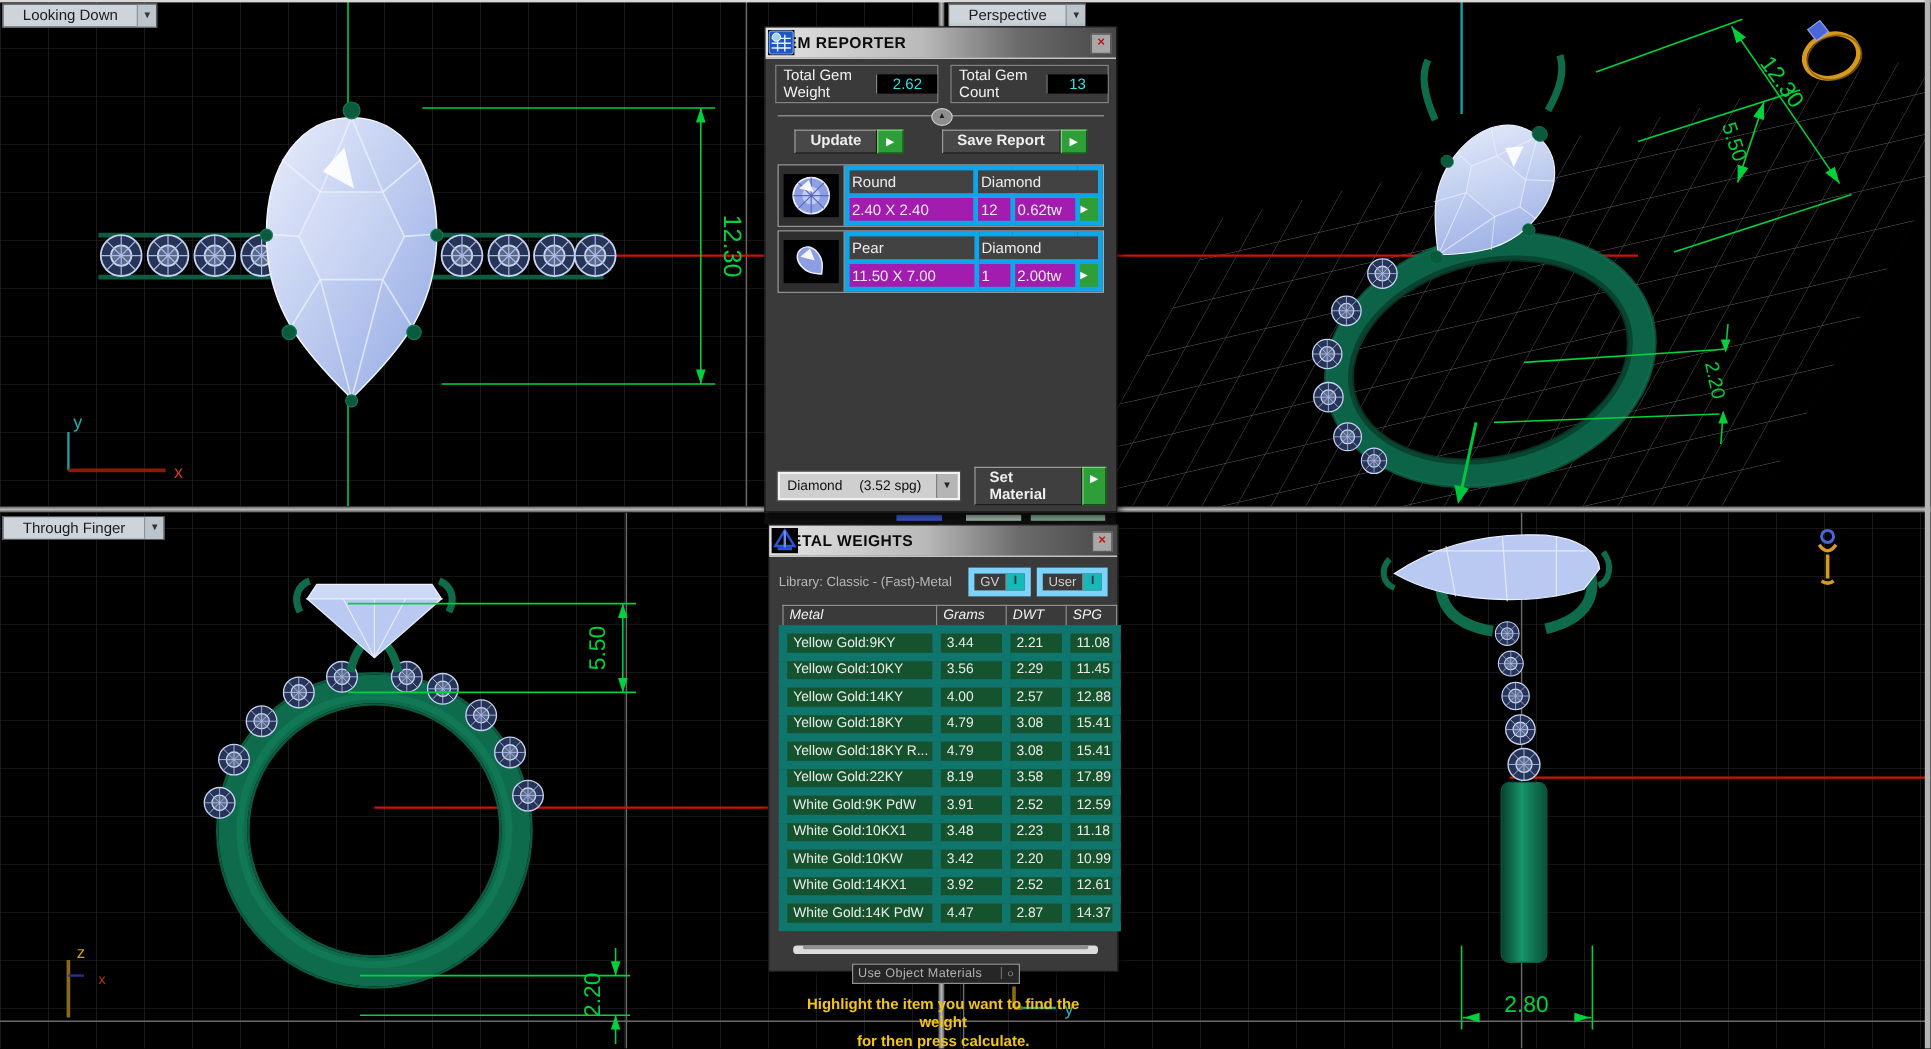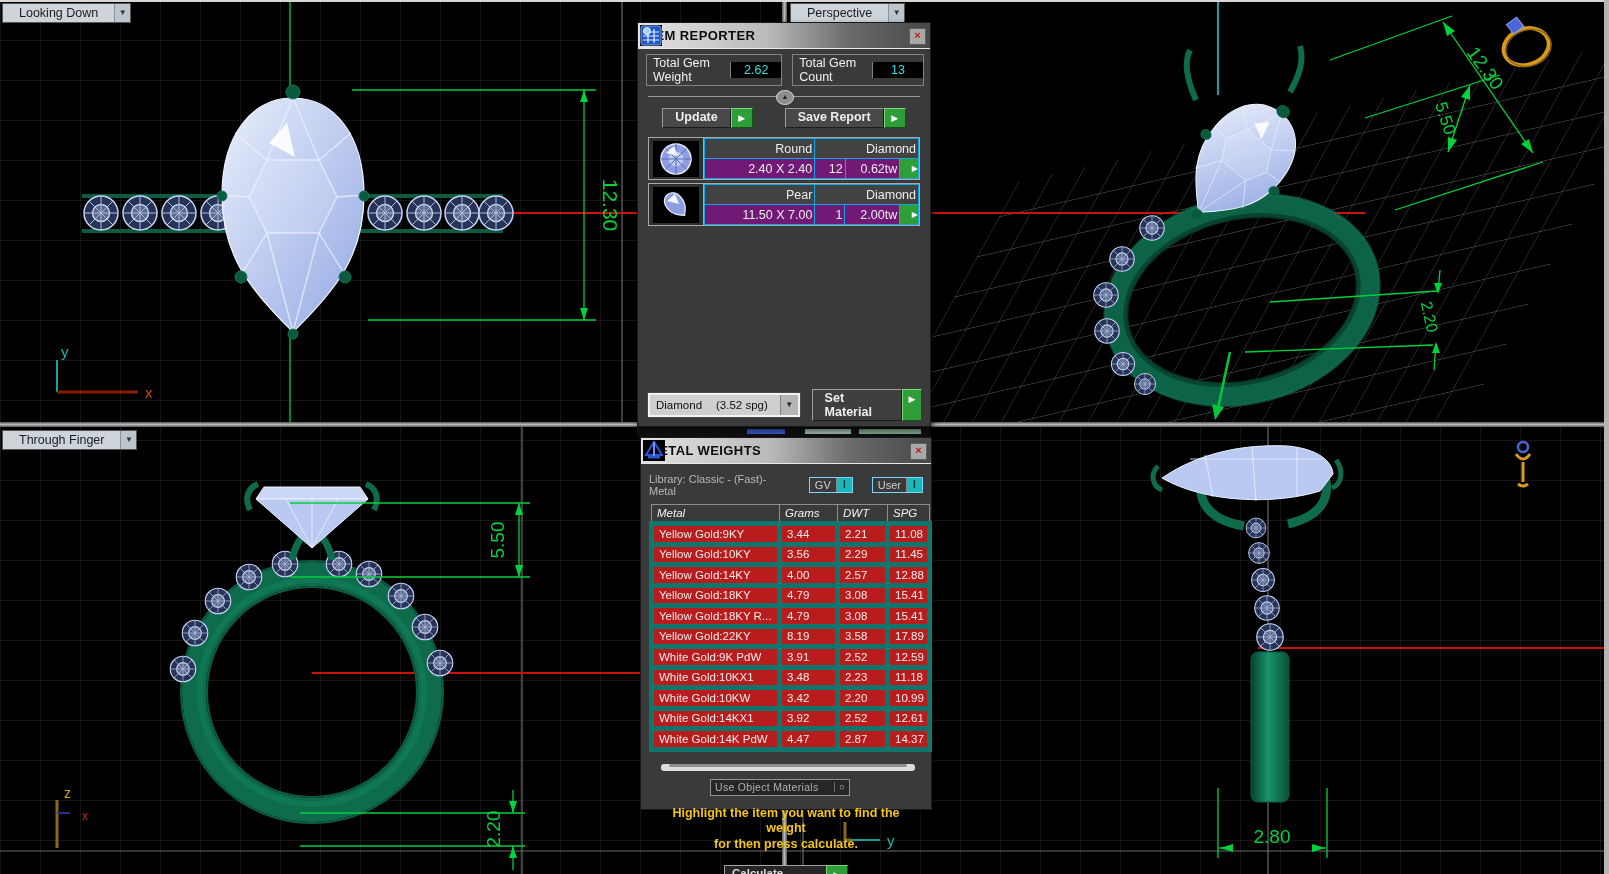--- a/index.html
+++ b/index.html
@@ -59,43 +59,43 @@
   .btnrow{display:flex;justify-content:center;gap:32px;margin:5px 0 9px;}
   .gobtn{display:flex;}
   .gobtn .lab{background:#484848;border:1px solid;border-color:#9c9c9c #1c1c1c #1c1c1c #9c9c9c;
               padding:1px 12px;color:#eee;font-size:12.5px;font-weight:bold;}
   .gobtn .go{width:20px;background:#2e9e38;border:1px solid;border-color:#7fd27f #145214 #145214 #7fd27f;
              color:#fff;font-size:9px;text-align:center;line-height:18px;}
   .gemrow{display:flex;margin:0 10px 3px;border:1px solid #a8a8a8;background:#3f3f3f;}
   .gemimg{width:54px;background:#2e2e2e;border-right:1px solid #a8a8a8;display:flex;
           align-items:center;justify-content:center;}
   .gemtbl{flex:1;border-collapse:collapse;table-layout:fixed;}
-  .gemtbl td{border:1px solid #0ea5e9;color:#ececec;font-size:12.5px;text-align:right;
+  .gemtbl td{border:4px solid #0ea5e9;color:#ececec;font-size:12.5px;text-align:left;
              padding:1px 2px;background:#424242;height:17px;}
-  .gemtbl tr+tr td{background:#701a75;}
+  .gemtbl tr+tr td{background:#a21caf;}
   .gemtbl .gbt{padding:0;background:#2e9e38;color:#fff;font-size:8px;}
   .grbottom{position:absolute;left:10px;right:8px;bottom:4px;display:flex;gap:12px;align-items:center;}
   .combo{display:flex;width:158px;height:20px;background:#cfcfcf;border:2px solid #f2f2f2;
          outline:1px solid #4a4a4a;align-items:center;font-size:11.5px;color:#101010;}
   .combo .nm{margin-left:6px;}
   .combo .sp{margin-left:14px;flex:1;}
   .combo .db{width:17px;height:100%;background:#b5b5b5;border-left:1px solid #808080;
              text-align:center;font-size:8px;line-height:20px;color:#222;}
   
   #mw .body{position:relative;height:345px;border-top:1px solid #e8e8e8;}
   .librow{display:flex;justify-content:space-between;align-items:center;margin:9px 8px 0;}
   .libtxt{font-size:11px;color:#b8b8b8;}
-  .tg{display:flex;border:1px solid #7dd3fc;margin-left:19px;}
+  .tg{display:flex;border:5px solid #7dd3fc;margin-left:5px;}
   .tg .tl{padding:0 5px;color:#cfcfcf;font-size:11px;line-height:14px;}
   .tg .ti{width:15px;background:#19b8b8;color:#03333a;font-weight:bold;font-size:10px;
           text-align:center;line-height:14px;border-left:1px solid #888;}
   .mtbl{border-collapse:collapse;table-layout:fixed;margin:7px 0 0 8px;width:278px;}
   .mtbl th{background:#3a3a3a;color:#f2f2f2;font-size:11.5px;font-weight:normal;text-align:left;
            padding:2px 5px;border:1px solid #8e8e8e;font-style:italic;}
-  .mtbl td{background:#b91c1c;color:#ececec;font-size:11.5px;padding:1px 5px;border:5px solid #0f766e;
+  .mtbl td{background:#14532d;color:#ececec;font-size:11.5px;padding:1px 5px;border:7px solid #0f766e;
            white-space:nowrap;overflow:hidden;height:13.5px;}
   .mtbl col.c1{width:128px;}.mtbl col.c2{width:58px;}.mtbl col.c3{width:50px;}.mtbl col.c4{width:42px;}
   .hscroll{margin:12px 16px 0 20px;height:7px;background:#dcdcdc;border-radius:3px;}
   .hscroll .thumb{height:3px;margin:2px 8px;background:#8f8f8f;border-radius:2px;}
   .uomrow{display:flex;justify-content:center;margin:8px 12px 0 0;}
   .uom{display:flex;align-items:center;width:138px;height:15px;background:#262626;
        border:1px solid #909090;color:#b0b0b0;font-size:10.5px;}
   .uom .ut{flex:1;padding-left:4px;letter-spacing:.3px;}
   .uom .uc{width:14px;text-align:center;color:#ccc;font-size:9px;border-left:1px solid #6a6a6a;}
   .warn{margin:10px 12px 0;text-align:center;color:#f5c414;font-weight:bold;font-size:12.5px;line-height:1.25;}

